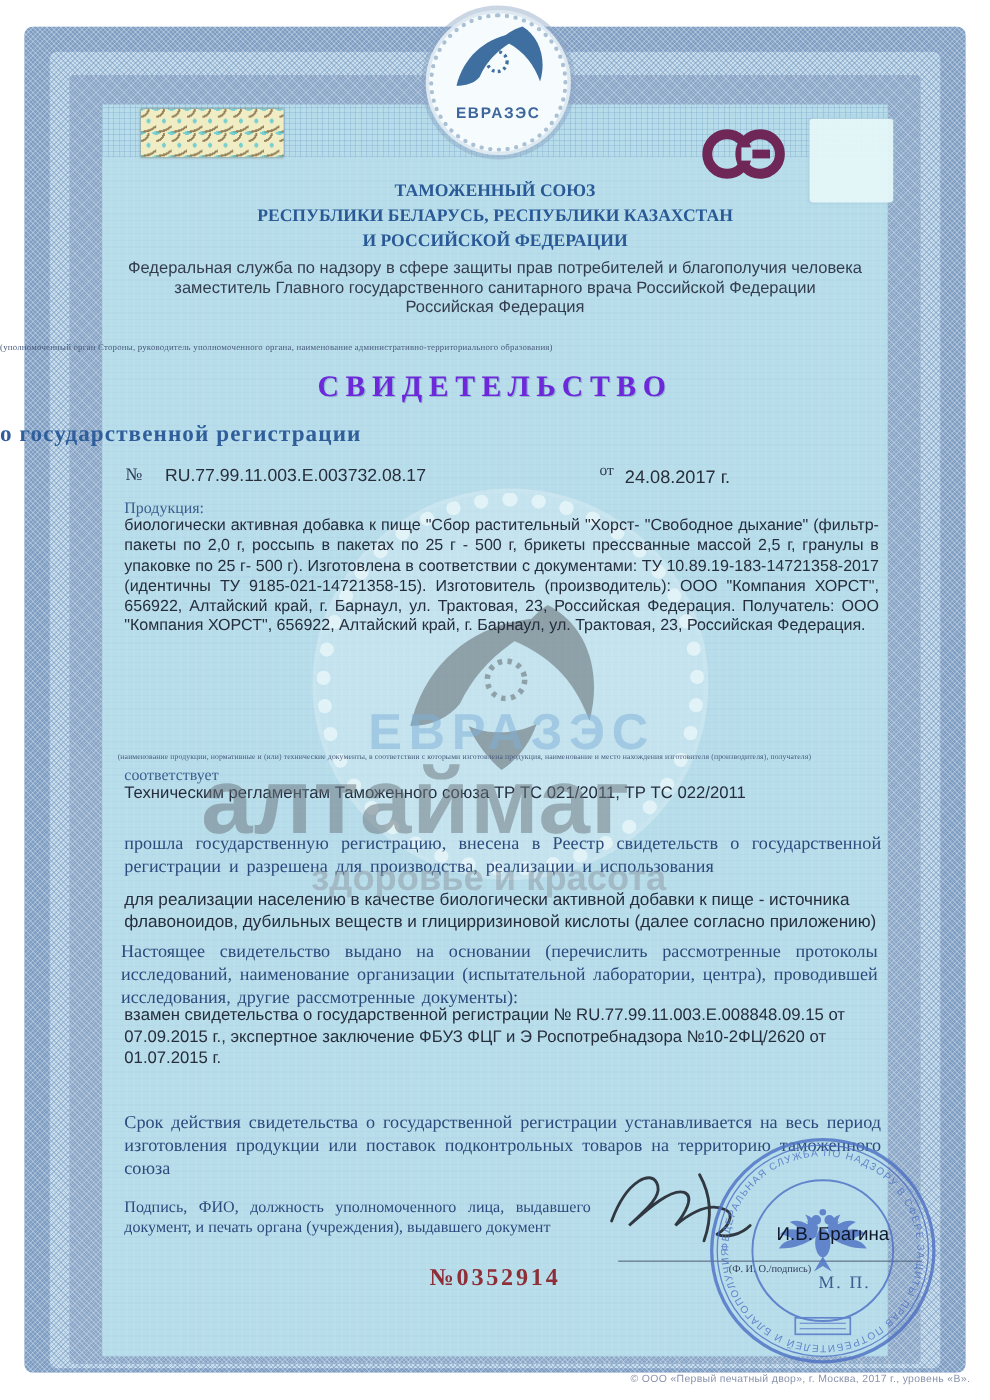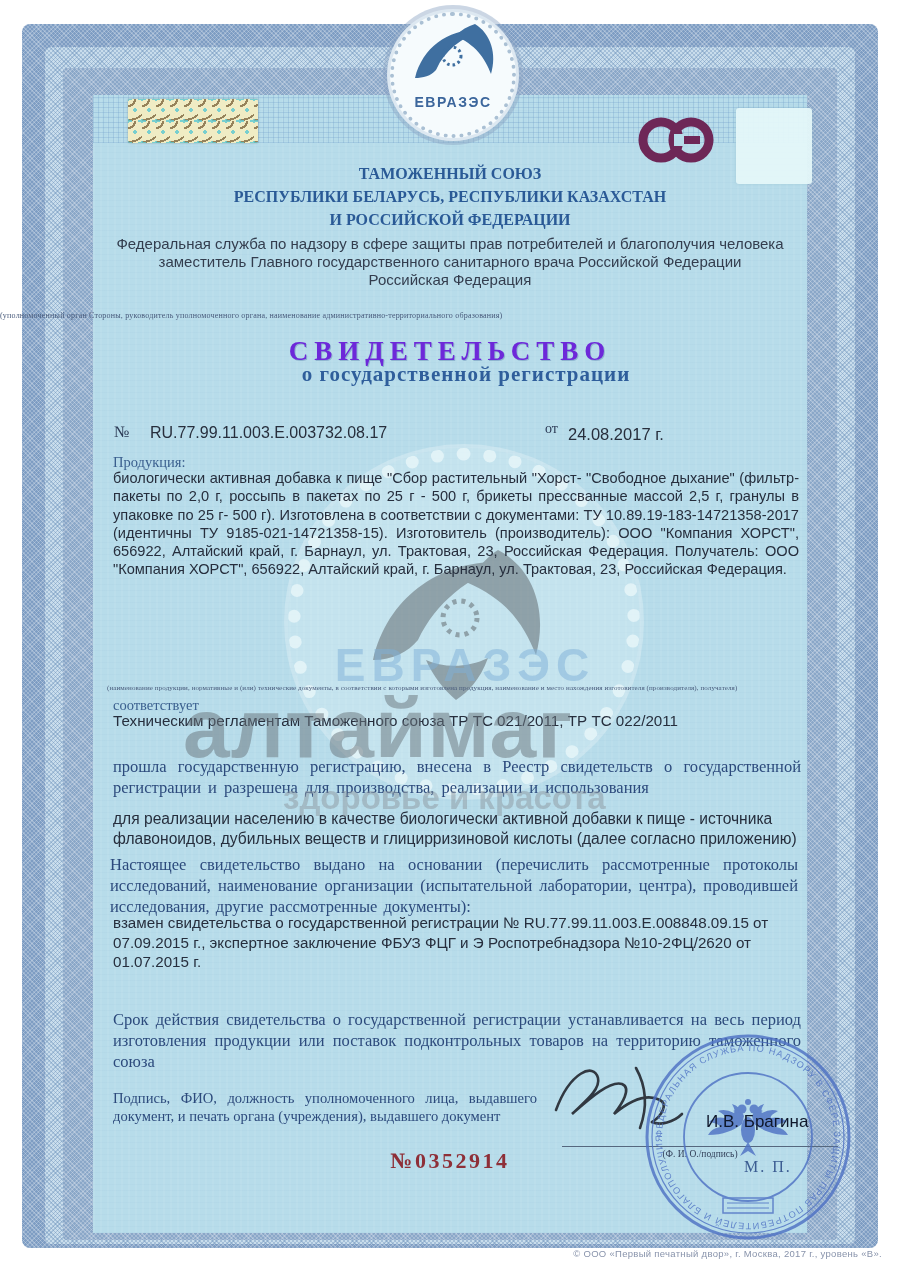--- a/index.html
+++ b/index.html
@@ -50,22 +50,22 @@
     background:rgba(228,247,249,.95); box-shadow:0 0 3px rgba(150,190,205,.6); }
 
   
   .serif-blue { color:#2a5a96; font-weight:bold; text-align:center; }
   .hline1 { left:0; right:0; top:163px; font-size:16px; line-height:22px; }
   .hline-sans { left:0; right:0; color:#333d4e; font-family:"Liberation Sans",sans-serif;
      text-align:center; font-size:15px; line-height:18px; }
   #authority-note { left:0; right:0; top:311px; font-size:8px; color:#47597a; letter-spacing:.2px; }
   #title-main { left:0; right:0; top:336px; text-align:center; font-weight:bold; font-size:27px;
      letter-spacing:6px; color:#6d28d9; text-shadow:1px 1px 0 rgba(70,110,160,.35); }
-  #title-sub { left:0; right:0; top:362px; text-align:center; font-weight:bold; font-size:21px;
-     letter-spacing:1px; color:#2f5e9b;padding-left:32px; }
+  #title-sub { left:0; right:0; top:382px; font-weight:bold; font-size:21px;
+     letter-spacing:1px; color:#2f5e9b; }
 
   .body-serif { color:#2c4a7c; font-size:16.5px; line-height:21px; text-align:justify; }
   .body-sans { font-family:"Liberation Sans",sans-serif; color:#262e3d; font-size:15.2px; line-height:19.5px; }
   .tiny-note { font-size:7px; color:#47597a; white-space:nowrap; letter-spacing:.1px; }
   .label-serif { color:#3a5f8e; font-size:14.5px; }
 
   #num-sign { left:114px; top:423px; font-size:16px; color:#2c3a55; }
   #num-value { left:150px; top:424px; font-family:Liberation Sans, sans-serif; font-size:16px; color:#272e3c; }
   #from-label { left:545px; top:421px; font-size:14px; color:#2c3a55; }
   #date-value { left:568px; top:425px; font-family:"Liberation Sans",sans-serif; font-size:16.5px; color:#272e3c; }

